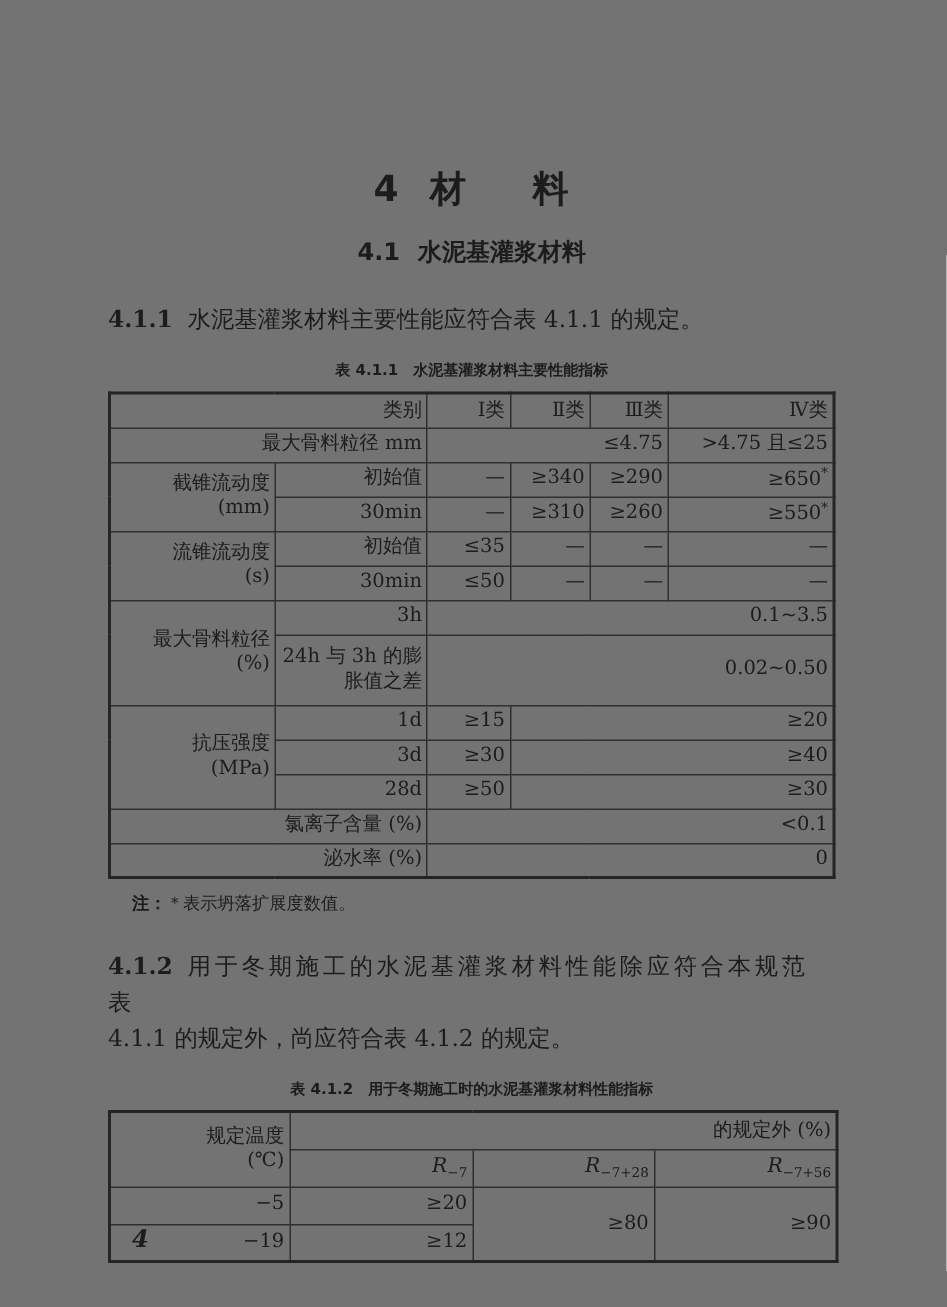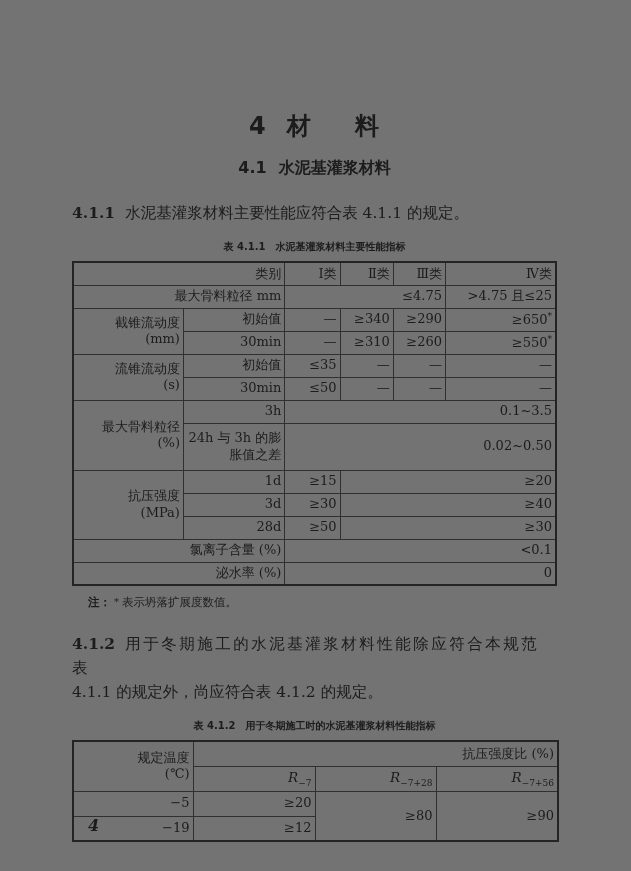--- a/index.html
+++ b/index.html
@@ -232,21 +232,21 @@
           <col style="width:122px">
         <col style="width:121px">
           <col style="width:122px">
       </colgroup>
       <tbody>
           <tr>
         <td rowspan="2">
           <div>规定温度</div>
           <div>(℃)</div>
         </td>
-        <td colspan="3">抗压强度比 (%)</td>
+        <td colspan="3">的规定外 (%)</td>
       </tr>
       <tr>
         <td><span class="rv">R</span><sub class="rsub">−7</sub></td>
         <td><span class="rv">R</span><sub class="rsub">−7+28</sub></td>
         <td><span class="rv">R</span><sub class="rsub">−7+56</sub></td>
       </tr>
       <tr>
         <td>−5</td>
         <td>≥20</td>
         <td rowspan="2">≥80</td>

